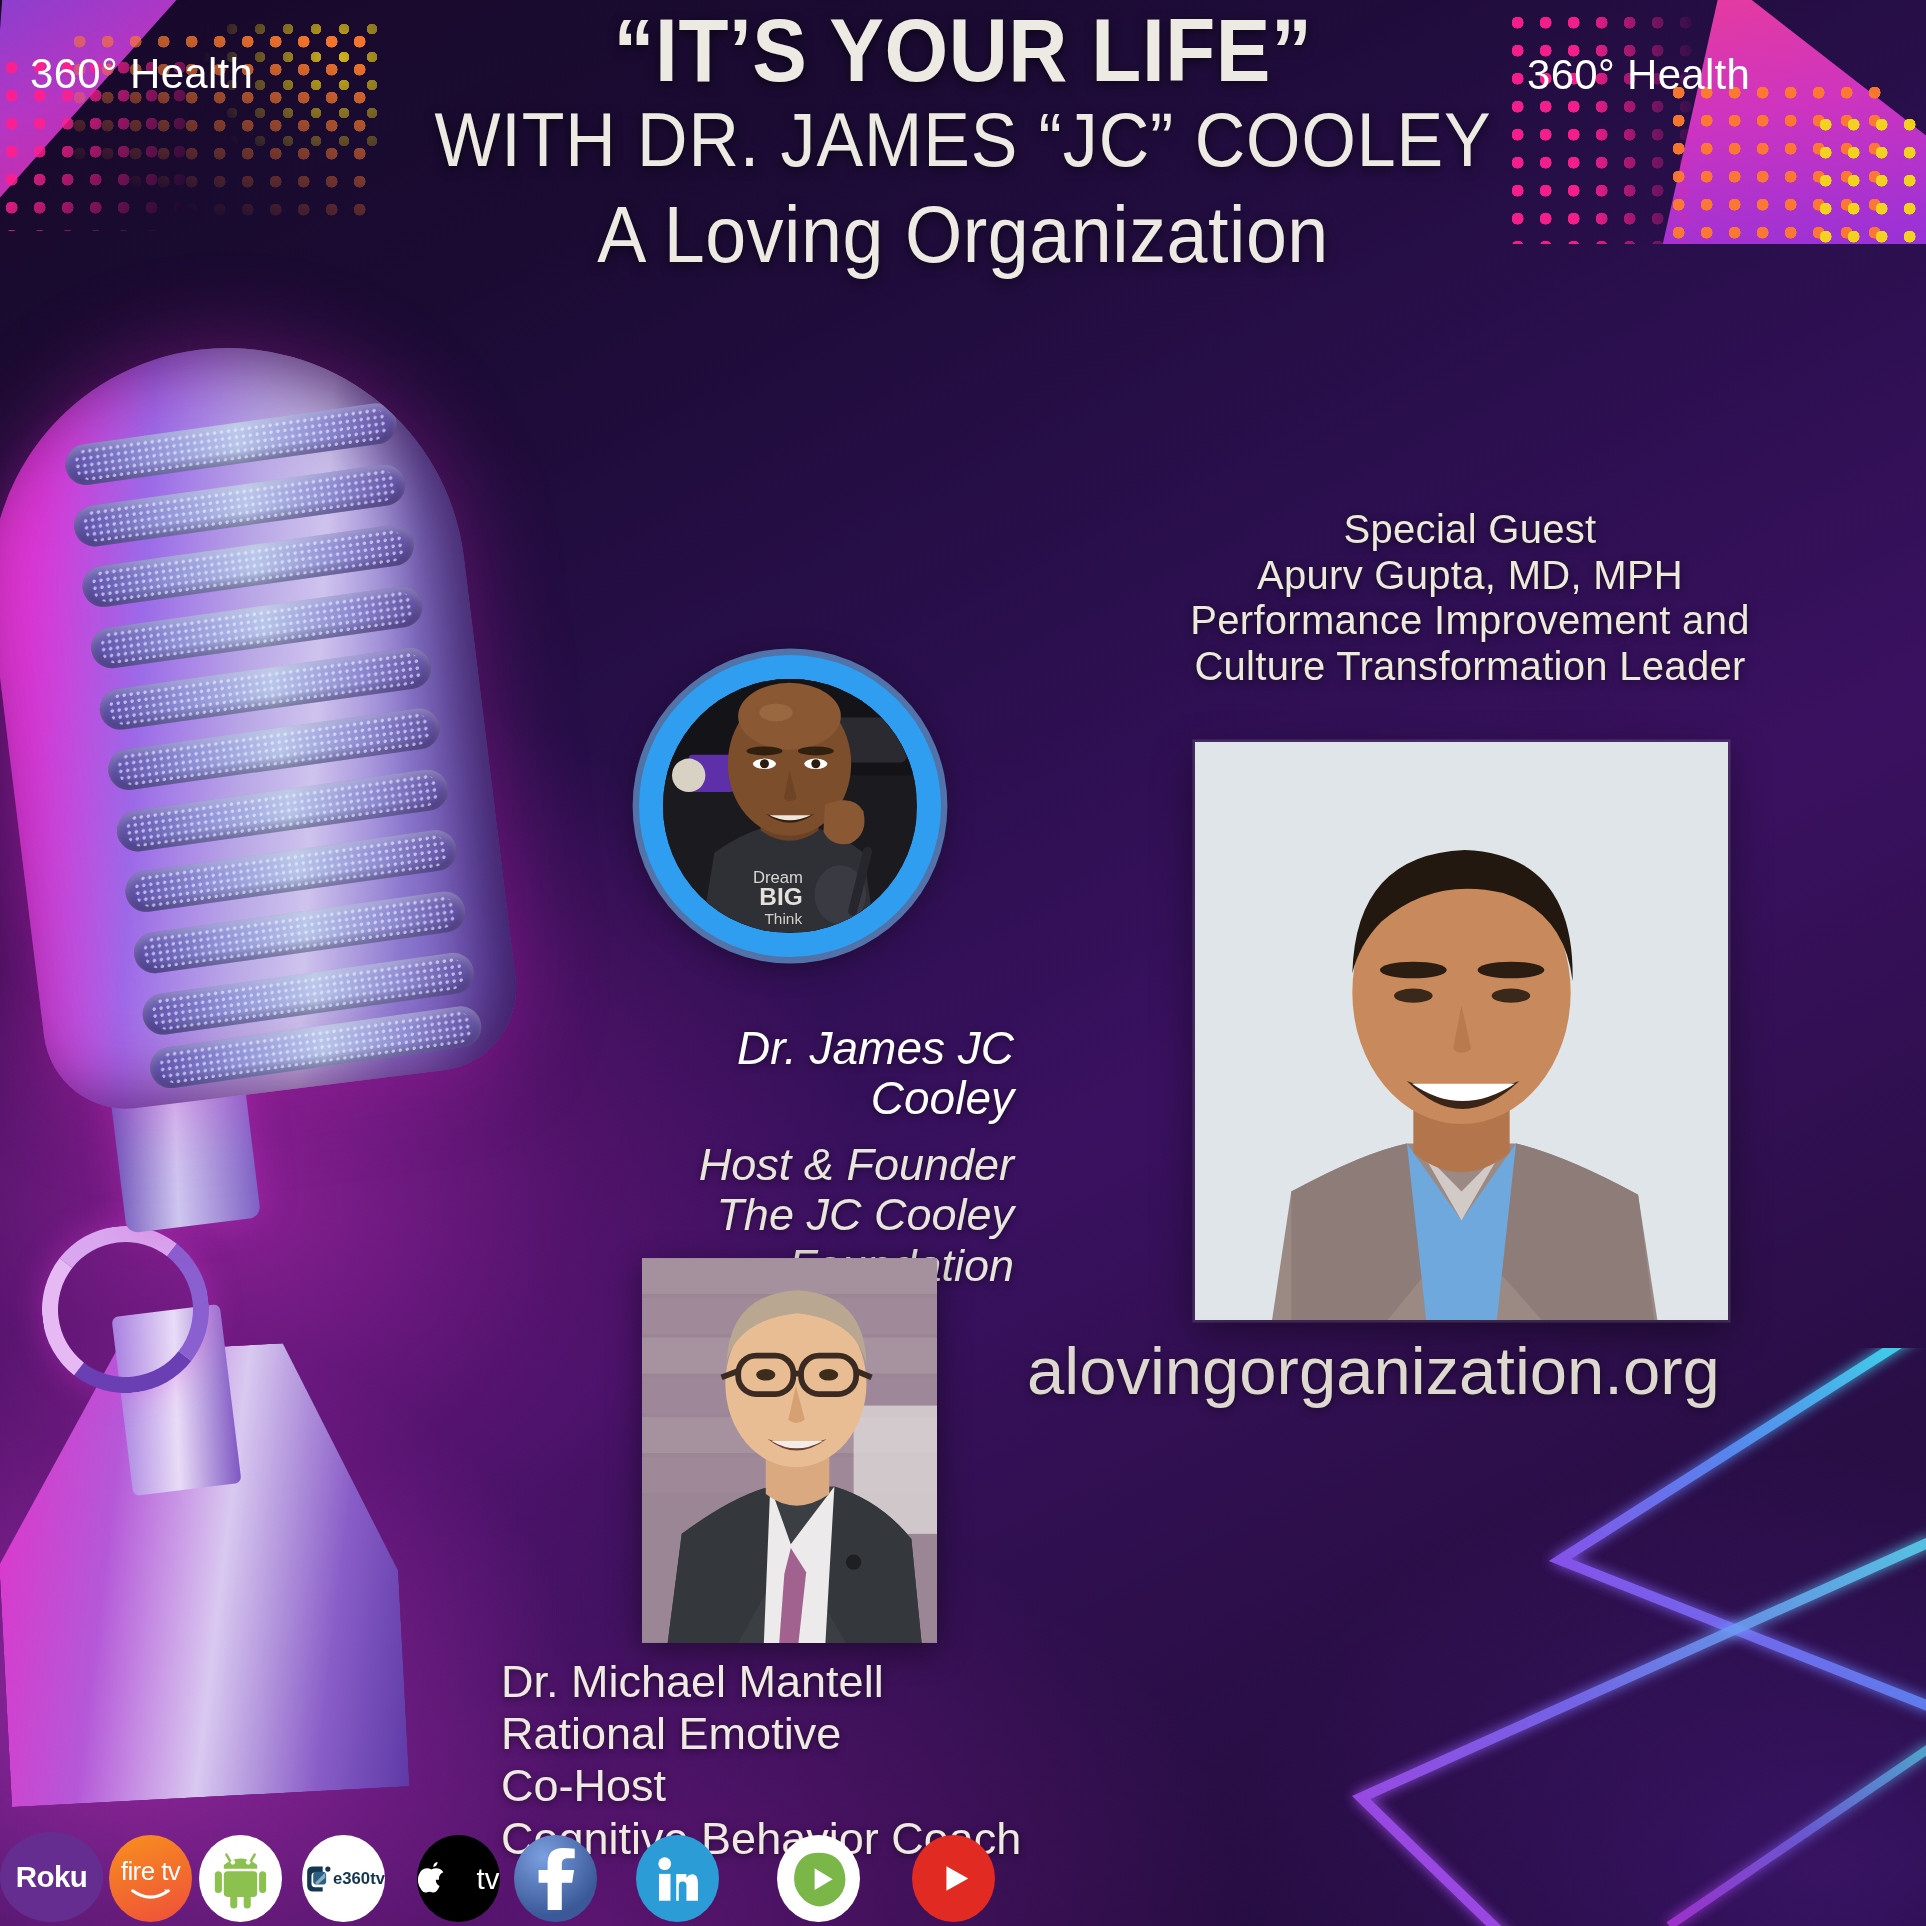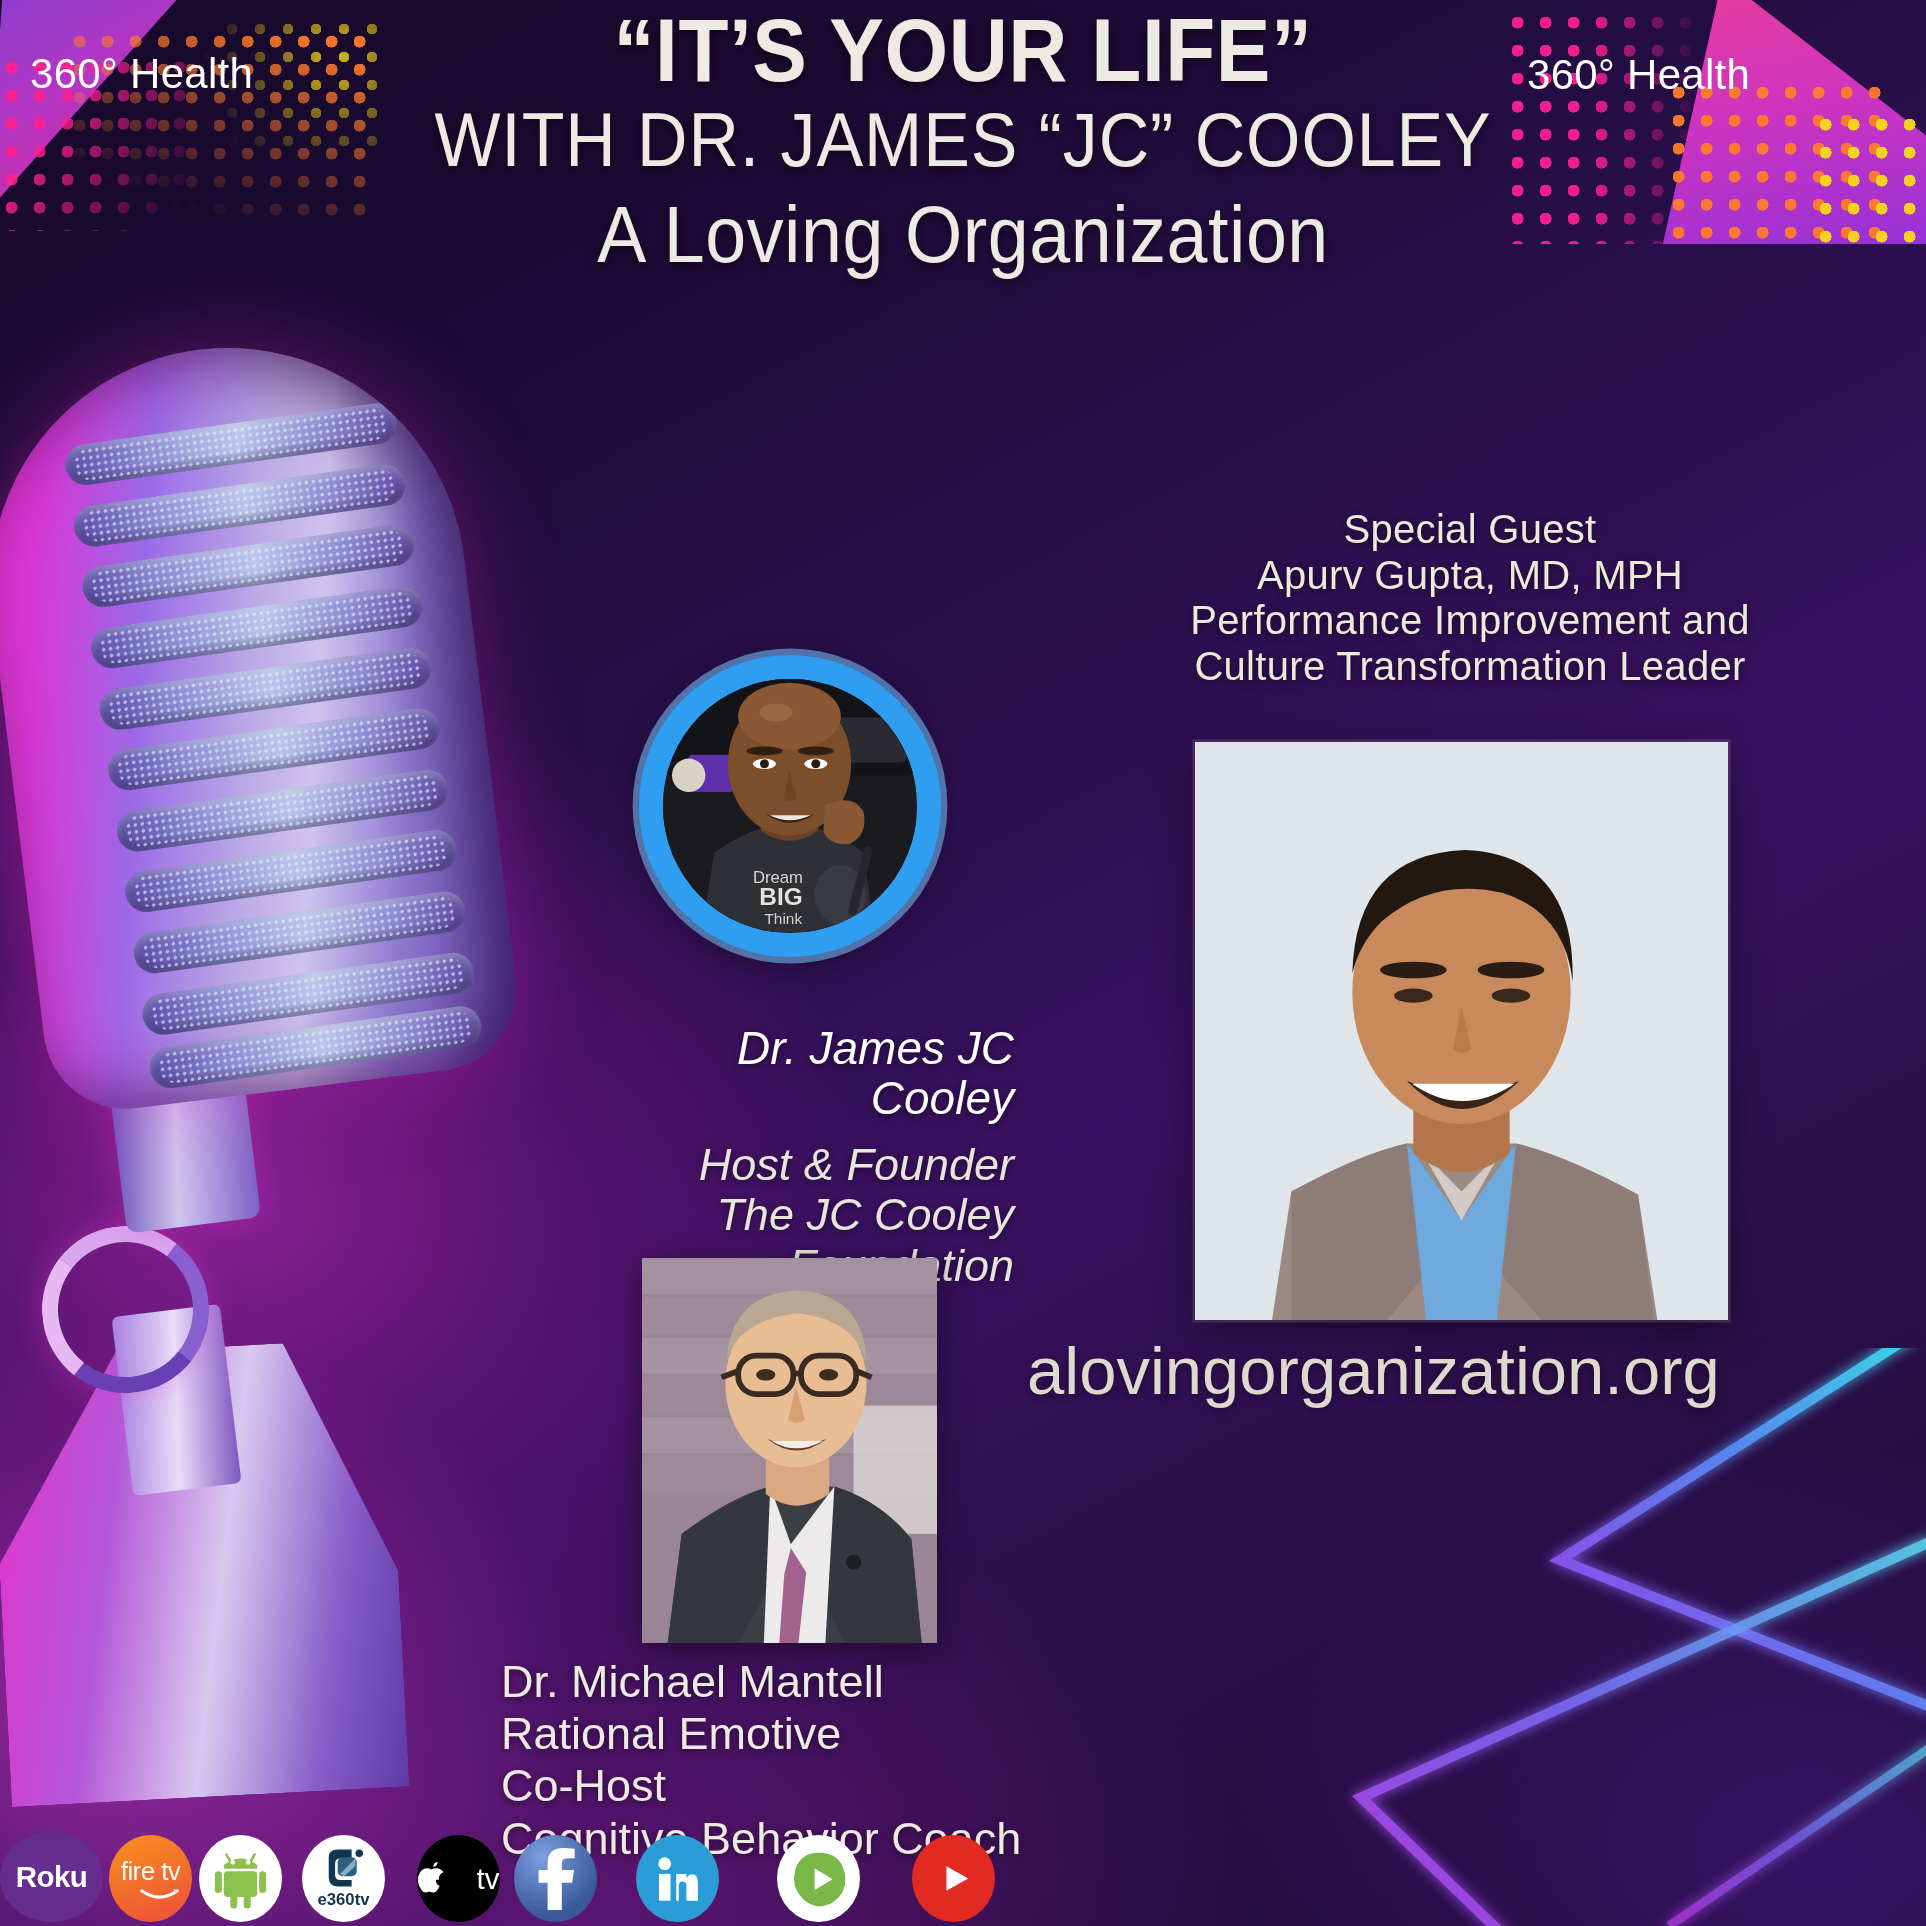--- a/index.html
+++ b/index.html
@@ -214,24 +214,24 @@
   }
   .plat{
     position:absolute;bottom:3.9px;width:83px;height:87px;border-radius:50%;
     display:flex;align-items:center;justify-content:center;
     overflow:hidden;
   }
 
   .roku{background:#662d91;left:0px;width:103px;height:90px;border-radius:50%;}
   .roku span{color:#fff;font-size:29.5px;font-weight:bold;letter-spacing:-0.6px;}
   .firetv{background:linear-gradient(160deg,#f7901e 0%,#ef4e3a 100%);left:109px;}
-  .firetv .ft{display:flex;flex-direction:column;align-items:flex-end;color:#fff;}
+  .firetv .ft{display:flex;flex-direction:column;align-items:center;color:#fff;}
   .firetv .ft b{font-size:26px;font-weight:normal;letter-spacing:-0.6px;}
   .android{background:#ffffff;left:199px;}
-  .e360{background:#ffffff;left:302px;flex-direction:column;}
+  .e360{background:#ffffff;left:302px;}
   .e360 .lbl{color:#12364f;font-size:16.7px;font-weight:bold;margin-top:1.3px;}
   .appletv{background:#000000;left:417px;}
   .appletv span{color:#fff;font-size:29.5px;margin-left:31px;}
   .fb{background:radial-gradient(circle at 35% 25%, #7b9fe0 0%, #3b5998 70%);left:514px;}
   .li{background:#2c9cd6;left:636px;}
   .vizio{background:#ffffff;left:777px;}
   .yt{background:#e02a22;left:912px;}
 </style>
 </head>
 <body>

